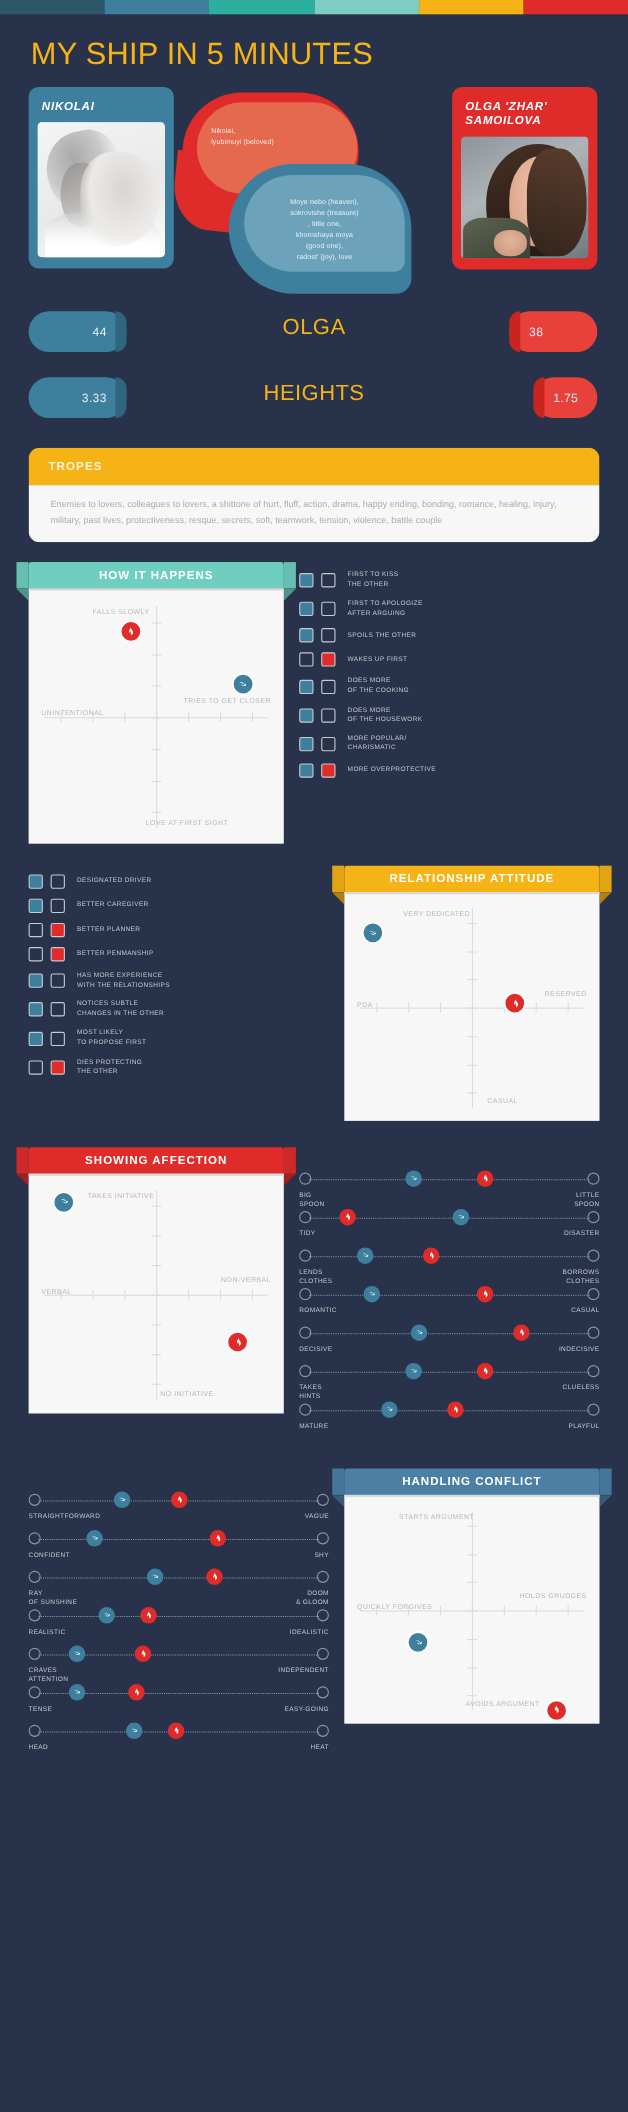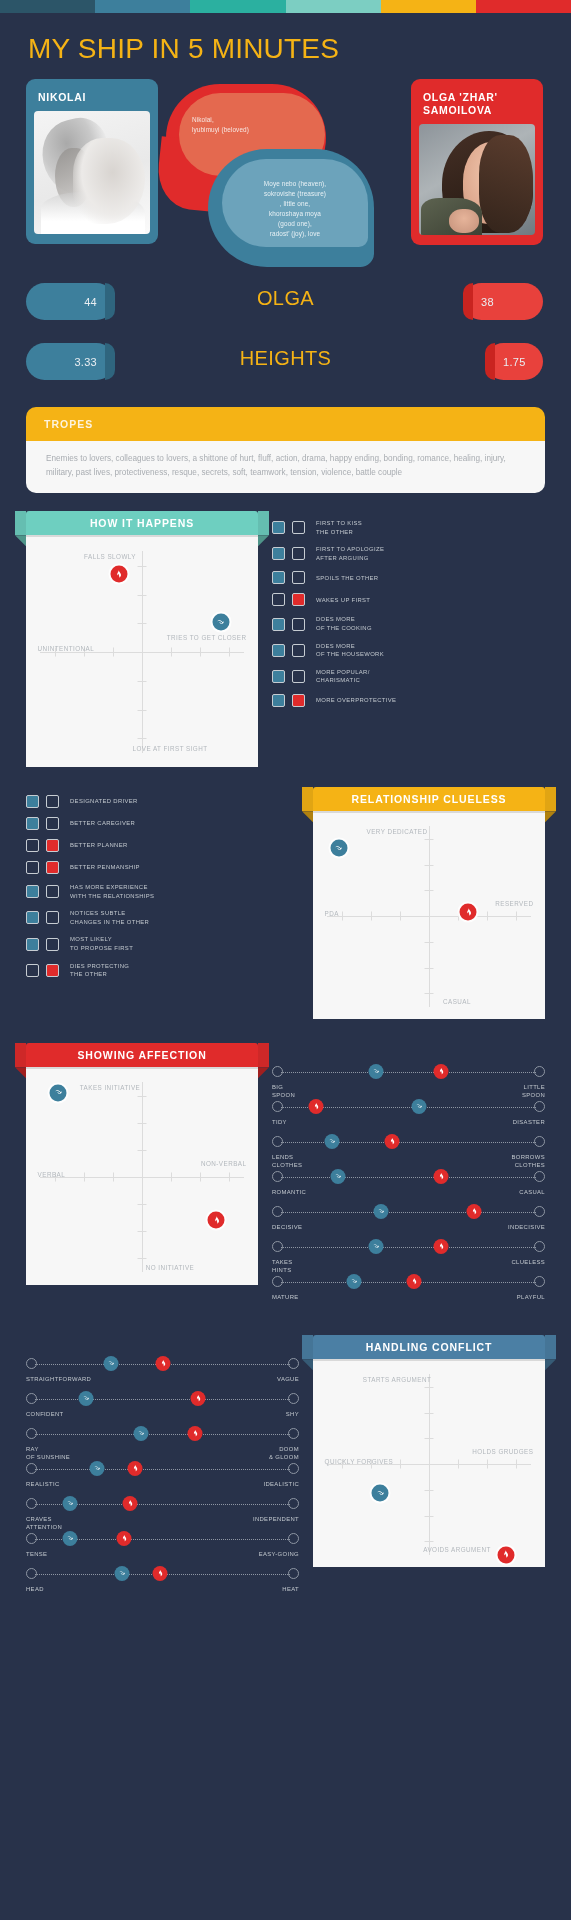--- a/index.html
+++ b/index.html
@@ -25,20 +25,21 @@
   .card {
     position:absolute; top:0; border-radius:9px; overflow:hidden;
     padding:8px 8px 10px 8px;
   }
   .card.nik { left:26px; width:132px; background:#3d7f9c; }
   .card.olg { right:28px; width:132px; background:#e02b2b; }
   .card h3 {
     color:#ffffff; font-size:10.5px; font-weight:700; letter-spacing:.7px;
     padding:4px 2px 7px 4px; line-height:1.25;
     text-transform:uppercase;
+    font-style:italic;
   }
   .card .photo { width:100%; height:123px; border-radius:4px; overflow:hidden; position:relative; }
   .card.olg .photo { height:111px; }
 
   
   .sketch { width:100%; height:100%; background:linear-gradient(160deg,#f4f4f4 0%,#e9e9e9 55%,#fbfbfb 100%); position:relative; }
   .sketch::before{
     content:""; position:absolute; left:8%; top:6%; width:58%; height:62%;
     background:radial-gradient(ellipse at 40% 30%, #a9a9a9 0%, #c9c9c9 45%, rgba(240,240,240,0) 72%);
     border-radius:55% 45% 40% 60%;
@@ -438,21 +439,21 @@
             <span class="cb off"></span>
             <span class="cb red"></span>
             <span class="lab" style="white-space:pre-line">DIES PROTECTING
 THE OTHER</span>
           </div>
         </div>
     </div>
     <div class="col-chart">
       <div class="panel">
         <div class="ribbon yellow">
-          <span>RELATIONSHIP CLUELESS</span>
+          <span>RELATIONSHIP ATTITUDE</span>
           <span class="fold-l"></span>
           <span class="fold-r"></span>
         </div>
         <div class="quad" id="quad-rel" style="height:208px">
             <div class="ax-v"></div>
             <div class="ax-h"></div>
             <div class="tick-v" style="top:12.5%"></div>
             <div class="tick-v" style="top:25%"></div>
             <div class="tick-v" style="top:37.5%"></div>
             <div class="tick-v" style="top:50%"></div>

